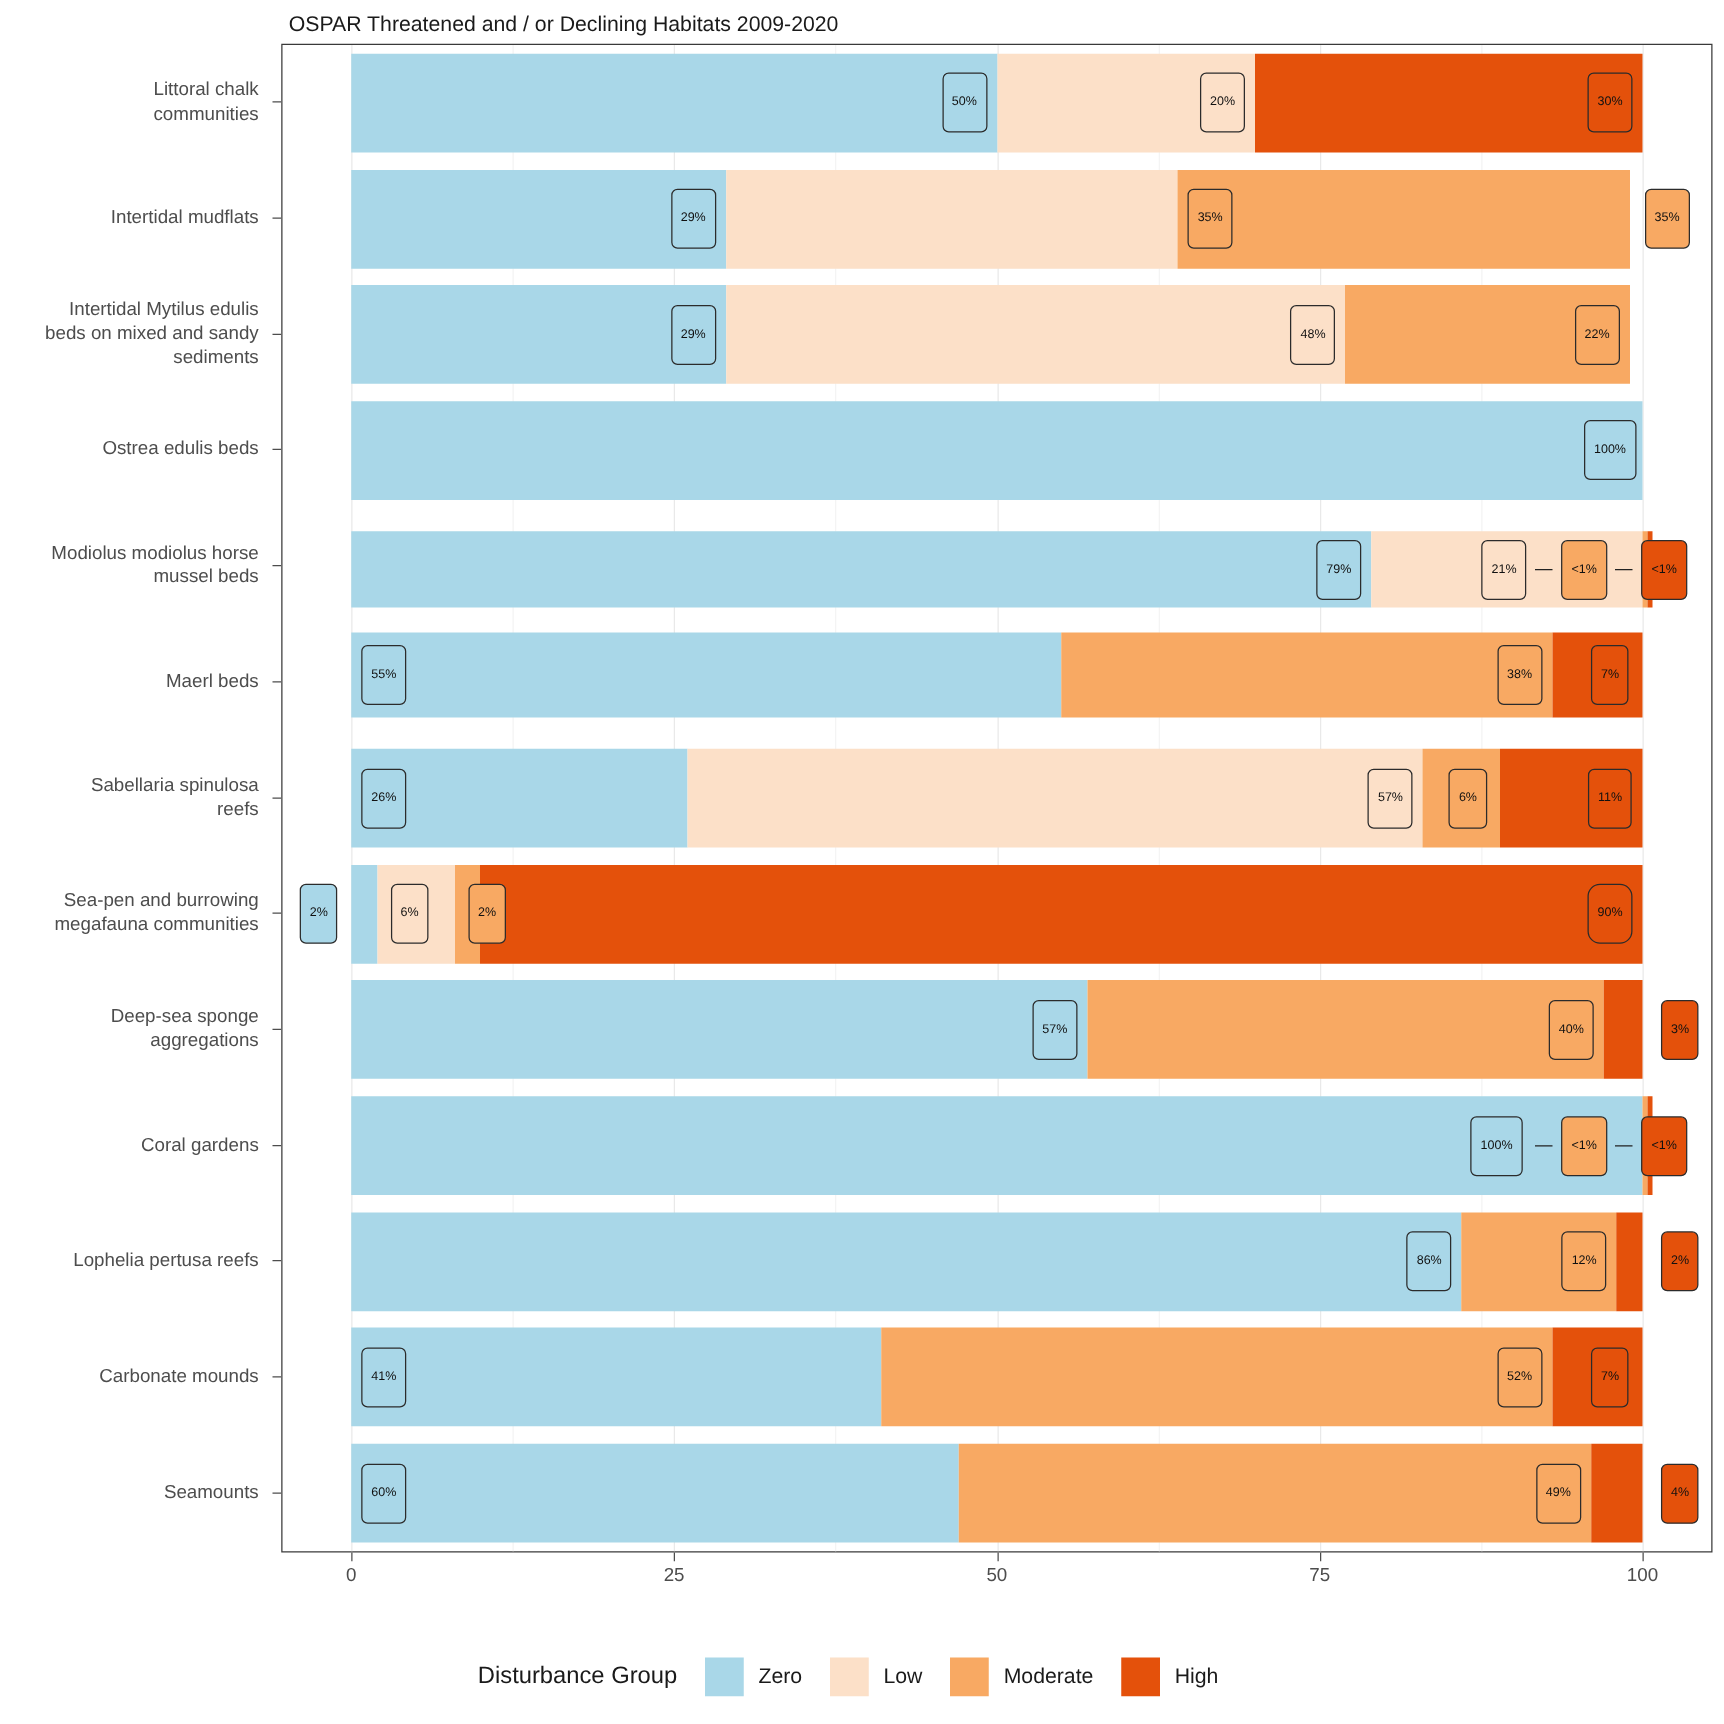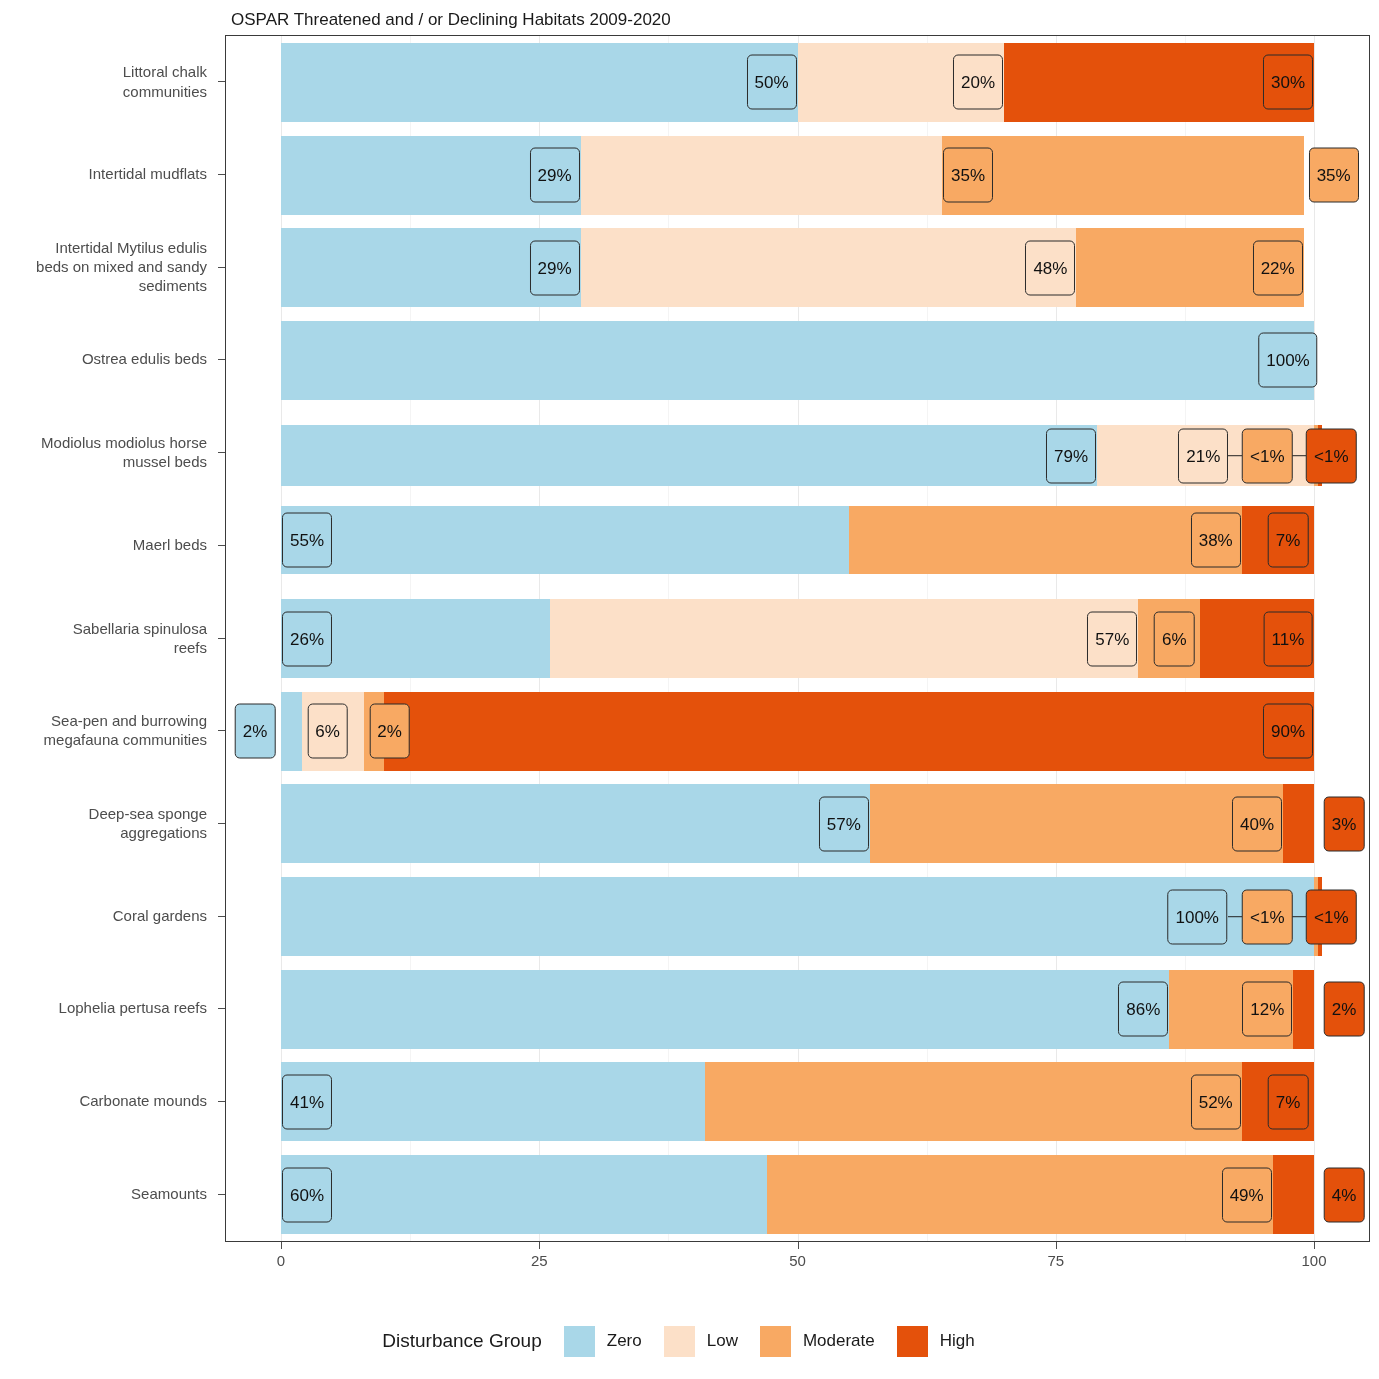--- a/index.html
+++ b/index.html
@@ -47,21 +47,21 @@
   .xtick{position:absolute;top:0;width:1px;height:7px;background:#4d4d4d;}
   .xlab{position:absolute;top:10px;font-size:15px;color:#4d4d4d;transform:translateX(-50%);}
   #xaxis-title{
     position:absolute;left:225px;top:1278px;width:1145px;
     text-align:center;font-size:18px;color:#1a1a1a;
   }
 
   
   .dlab{
     position:absolute;top:50%;transform:translate(-50%,-50%);
-    font-size:17px;color:#111;
+    font-size:10px;color:#111;
     border:1.4px solid #2b2b2b;border-radius:5px;
     padding:18px 7px;white-space:nowrap;line-height:1;
     box-sizing:border-box;z-index:6;
   }
   .leader{
     position:absolute;top:50%;height:1.6px;background:#222;
     transform:translateY(-50%);z-index:5;
   }
 
   
@@ -215,21 +215,21 @@
           <div class="dlab" style="background: rgb(228, 81, 11); left: 1062px;">11%</div>
         </div>
         <div class="row" style="top: 655.692px; height: 79px;">
           <div class="seg" style="left: 55px; width: 20.66px; background: rgb(169, 215, 232);"></div>
           <div class="seg" style="left: 75.66px; width: 61.98px; background: rgb(252, 224, 200);"></div>
           <div class="seg" style="left: 137.64px; width: 20.66px; background: rgb(248, 169, 99);"></div>
           <div class="seg" style="left: 158.3px; width: 929.7px; background: rgb(228, 81, 11);"></div>
           <div class="dlab" style="background: rgb(169, 215, 232); left: 29px;">2%</div>
           <div class="dlab" style="background: rgb(252, 224, 200); left: 101.66px;">6%</div>
           <div class="dlab" style="background: rgb(248, 169, 99); left: 163.64px;">2%</div>
-          <div class="dlab" style="background: rgb(228, 81, 11); left: 1062px;">90%</div>
+          <div class="dlab" style="background: rgb(228, 81, 11); left: 1062px; border-radius: 10px;">90%</div>
         </div>
         <div class="row" style="top: 748.385px; height: 79px;">
           <div class="seg" style="left: 55px; width: 588.81px; background: rgb(169, 215, 232);"></div>
           <div class="seg" style="left: 643.81px; width: 413.2px; background: rgb(248, 169, 99);"></div>
           <div class="seg" style="left: 1057.01px; width: 30.99px; background: rgb(228, 81, 11);"></div>
           <div class="dlab" style="background: rgb(169, 215, 232); left: 617.81px;">57%</div>
           <div class="dlab" style="background: rgb(248, 169, 99); left: 1031.01px;">40%</div>
           <div class="dlab" style="background: rgb(228, 81, 11); left: 1118px;">3%</div>
         </div>
         <div class="row" style="top: 841.077px; height: 79px;">

